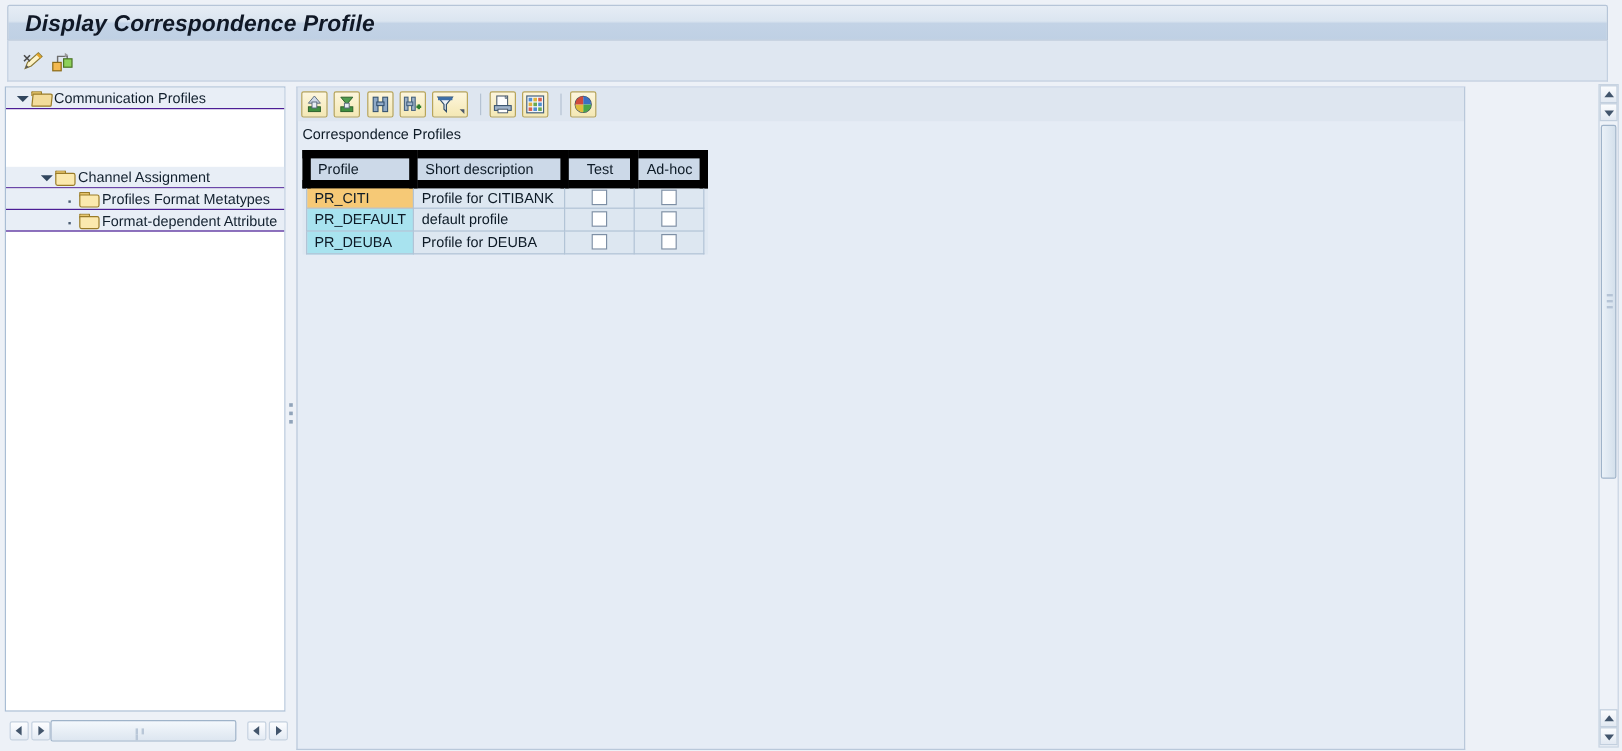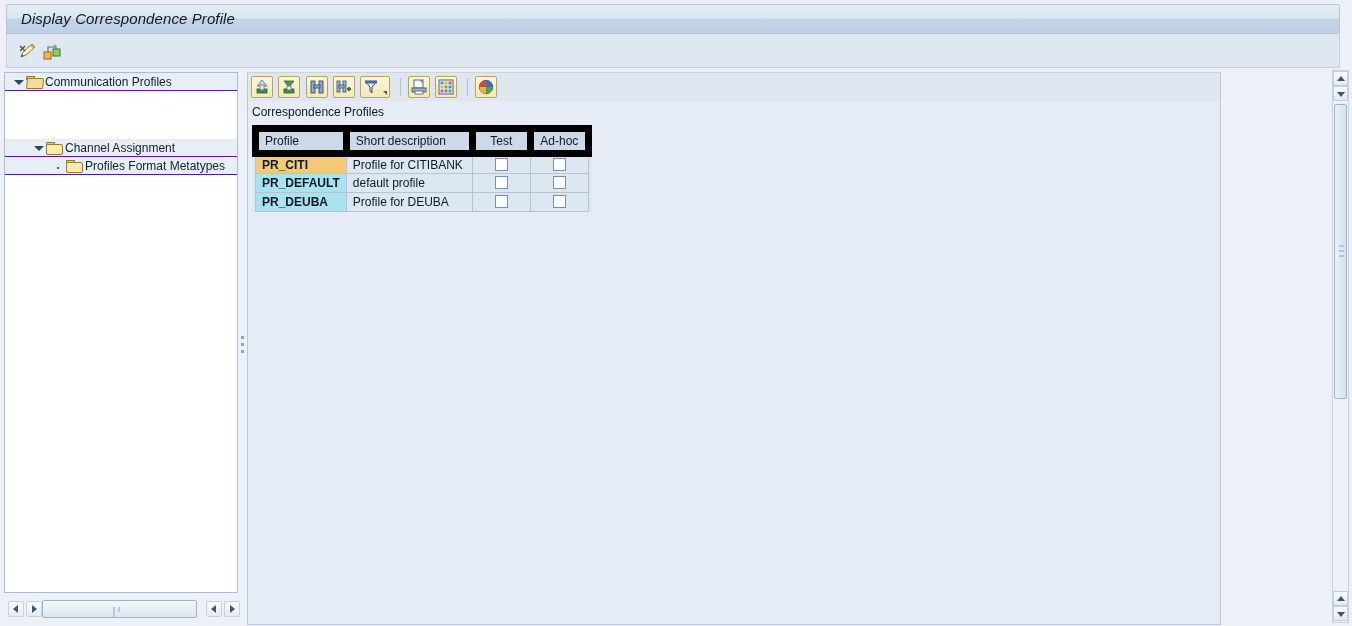--- a/index.html
+++ b/index.html
@@ -25,22 +25,22 @@
     position: absolute;
     left: 6px; top: 4px;
     width: 1334px; height: 30px;
     background: linear-gradient(to bottom, #e6edf5 0%, #dbe5f0 45%, #c3d3e6 52%, #bfd0e4 100%);
     border: 1px solid #b6c5d8;
     border-radius: 2px 2px 0 0;
   }
   .titlebar-text {
     position: absolute;
     left: 14px; top: 5px;
-    font-size: 15px;
-    font-weight: normal;
+    font-size: 19px;
+    font-weight: bold;
     font-style: italic;
     color: #101826;
     letter-spacing: 0.1px;
     white-space: nowrap;
   }
 
   
   .apptoolbar {
     position: absolute;
     left: 6px; top: 34px;
@@ -256,21 +256,21 @@
   }
   table.alv th.ctr { text-align: center; }
   table.alv td {
     border: 1px solid #b2c4d6;
     padding: 1px 6px;
     height: 19px;
     color: #0d1a26;
     background: #dde7f1;
     white-space: nowrap;
   }
-  table.alv td.key { background: #a8e3ef; font-weight: bold; }
+  table.alv td.key { background: #a8e3ef; font-weight: normal; }
   table.alv tr.sel td.key { background: #f6c976; }
   table.alv td.chk { text-align: center; padding: 0; width: 58px; }
   .cb {
     display: inline-block;
     width: 13px; height: 13px;
     background: #ffffff;
     border: 1px solid #7d8fa5;
     vertical-align: -2px;
   }
   .col-profile { width: 82px; }
@@ -410,20 +410,23 @@
 
       <div class="tree-row lvl1">
         <span class="twisty"></span><span class="folder"></span><span class="tree-label">Channel Assignment</span>
       </div>
 
       <div class="tree-row lvl2">
         <span class="bullet"></span><span class="folder"></span><span class="tree-label">Profiles Format Metatypes</span>
       </div>
 
 
+      <div class="tree-row lvl2">
+        <span class="bullet"></span><span class="folder"></span><span class="tree-label">Format-dependent Attribute</span>
+      </div>
     </div>
 
     <div class="splitter">
       <div class="grip">
         <i></i>
           <i></i>
           <i></i>
       </div>
     </div>
 

